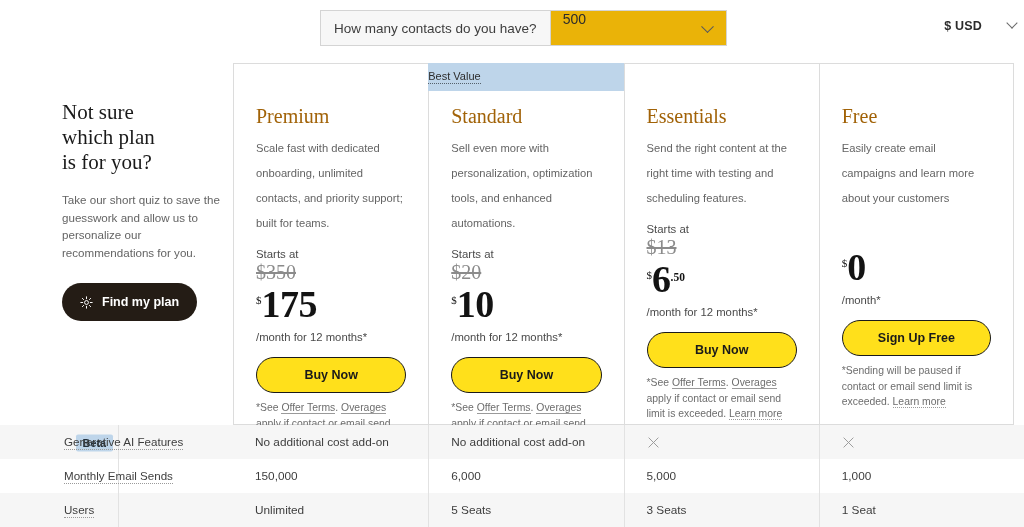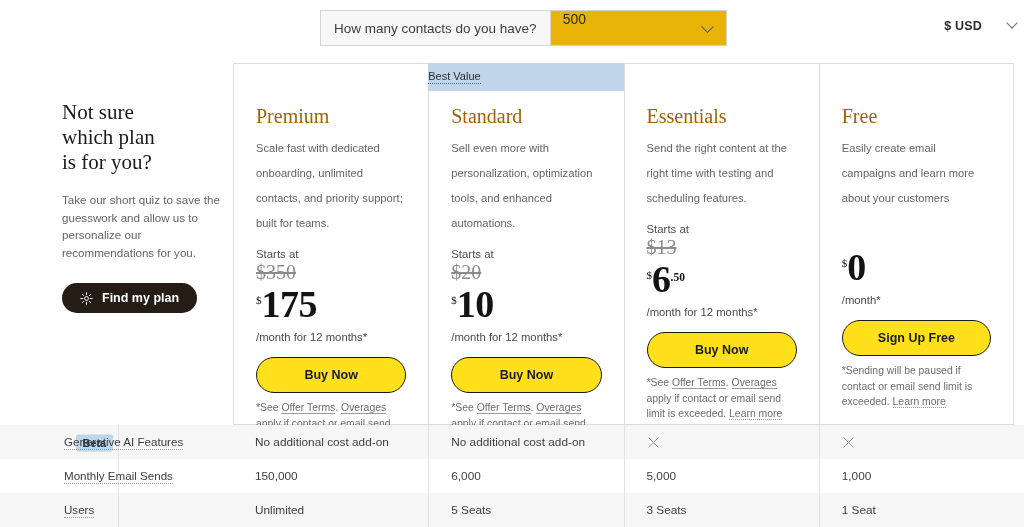--- a/index.html
+++ b/index.html
@@ -56,21 +56,21 @@
     font-family: "Liberation Serif", serif;
     font-size: 21px; line-height: 25px; color: #1a1a1a; font-weight: normal;
   }
   .promo-body {
     margin-top: 16px;
     font-size: 11.6px; line-height: 17.5px; color: #646464;
   }
   .promo-btn {
     margin-top: 22px;
     display: inline-flex; align-items: center; gap: 9px;
-    height: 30px; padding: 0 18px;
+    height: 38px; padding: 0 18px;
     background: #241c15; border-radius: 19px;
     color: #ffffff; font-size: 12.5px; font-weight: bold;
     cursor: pointer; border: none;
   }
   .sparkle { width: 13px; height: 13px; display: block; }
 
   
   .cards { position: absolute; left: 233px; top: 63px; width: 781px; height: 362px; display: flex; }
   .card {
     position: relative;

